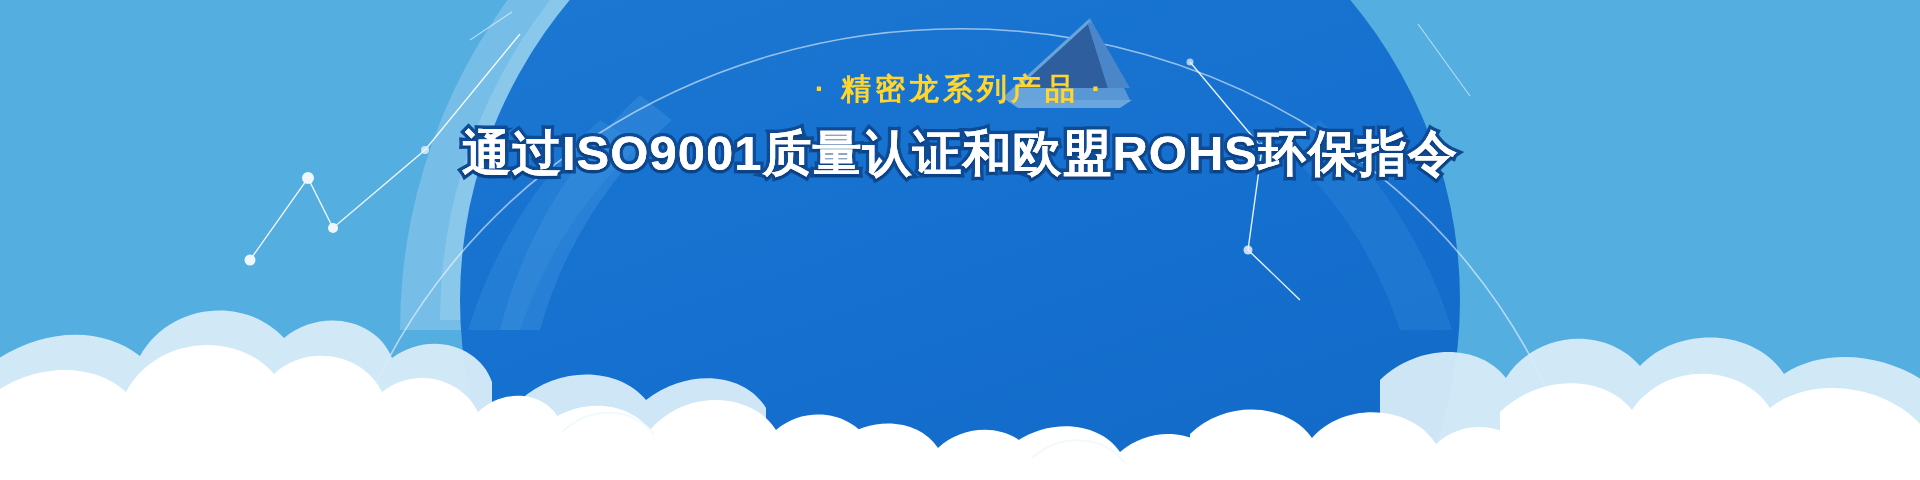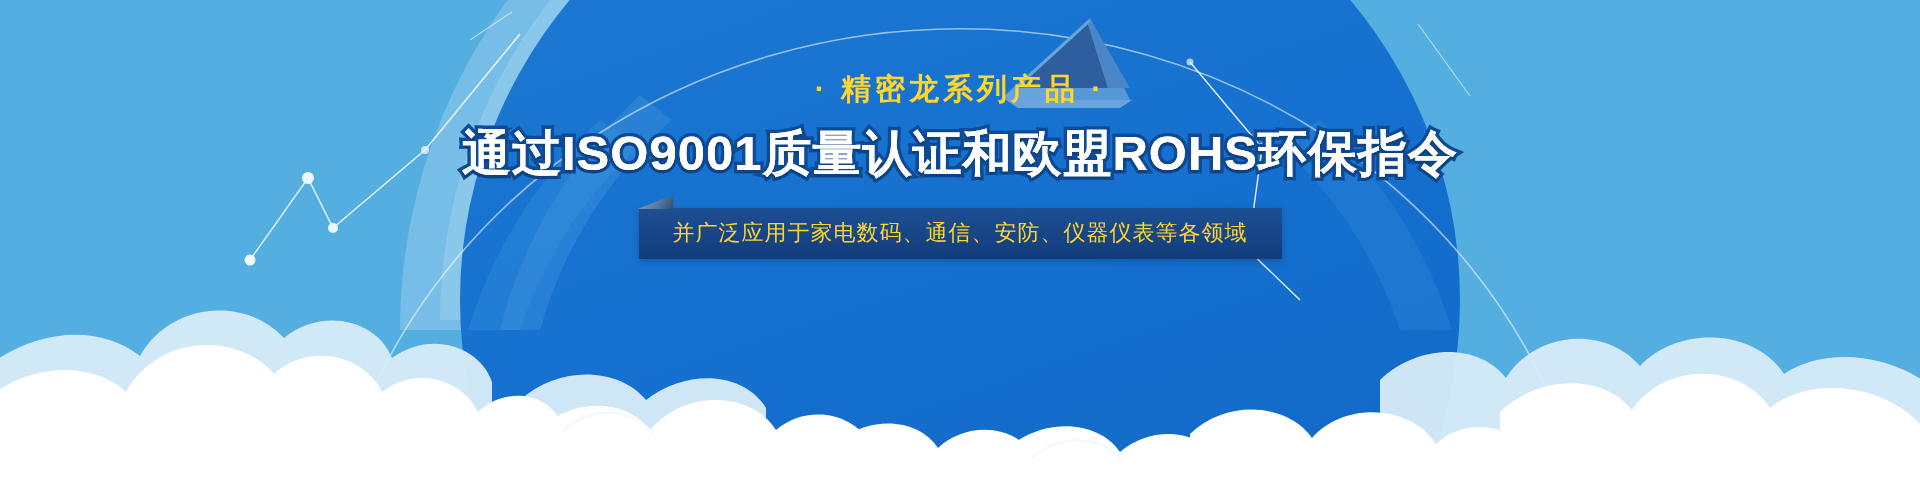--- a/index.html
+++ b/index.html
@@ -170,24 +170,20 @@
 
   <div id="text-stack">
 
     <div class="eyebrow">· 精密龙系列产品 ·</div>
 
     <div class="headline-wrap">
       <div class="headline">通过ISO9001质量认证和欧盟ROHS环保指令</div>
       <div class="headline-top">通过ISO9001质量认证和欧盟ROHS环保指令</div>
     </div>
 
-    <div class="ribbon">
-      <span class="ribbon-fold"></span>
-      <span class="ribbon-text">并广泛应用于家电数码、通信、安防、仪器仪表等各领域</span>
-    </div>
   </div>
 
   <div class="layer" style="z-index:60;">
     <svg width="1920" height="480" viewBox="0 0 1920 480" xmlns="http://www.w3.org/2000/svg">
 
       <g fill="#D8ECF8" opacity="0.95">
         <path d="M -20 480
                  L -20 372
                  C 30 330 96 322 140 356
                  C 170 302 246 296 284 338

